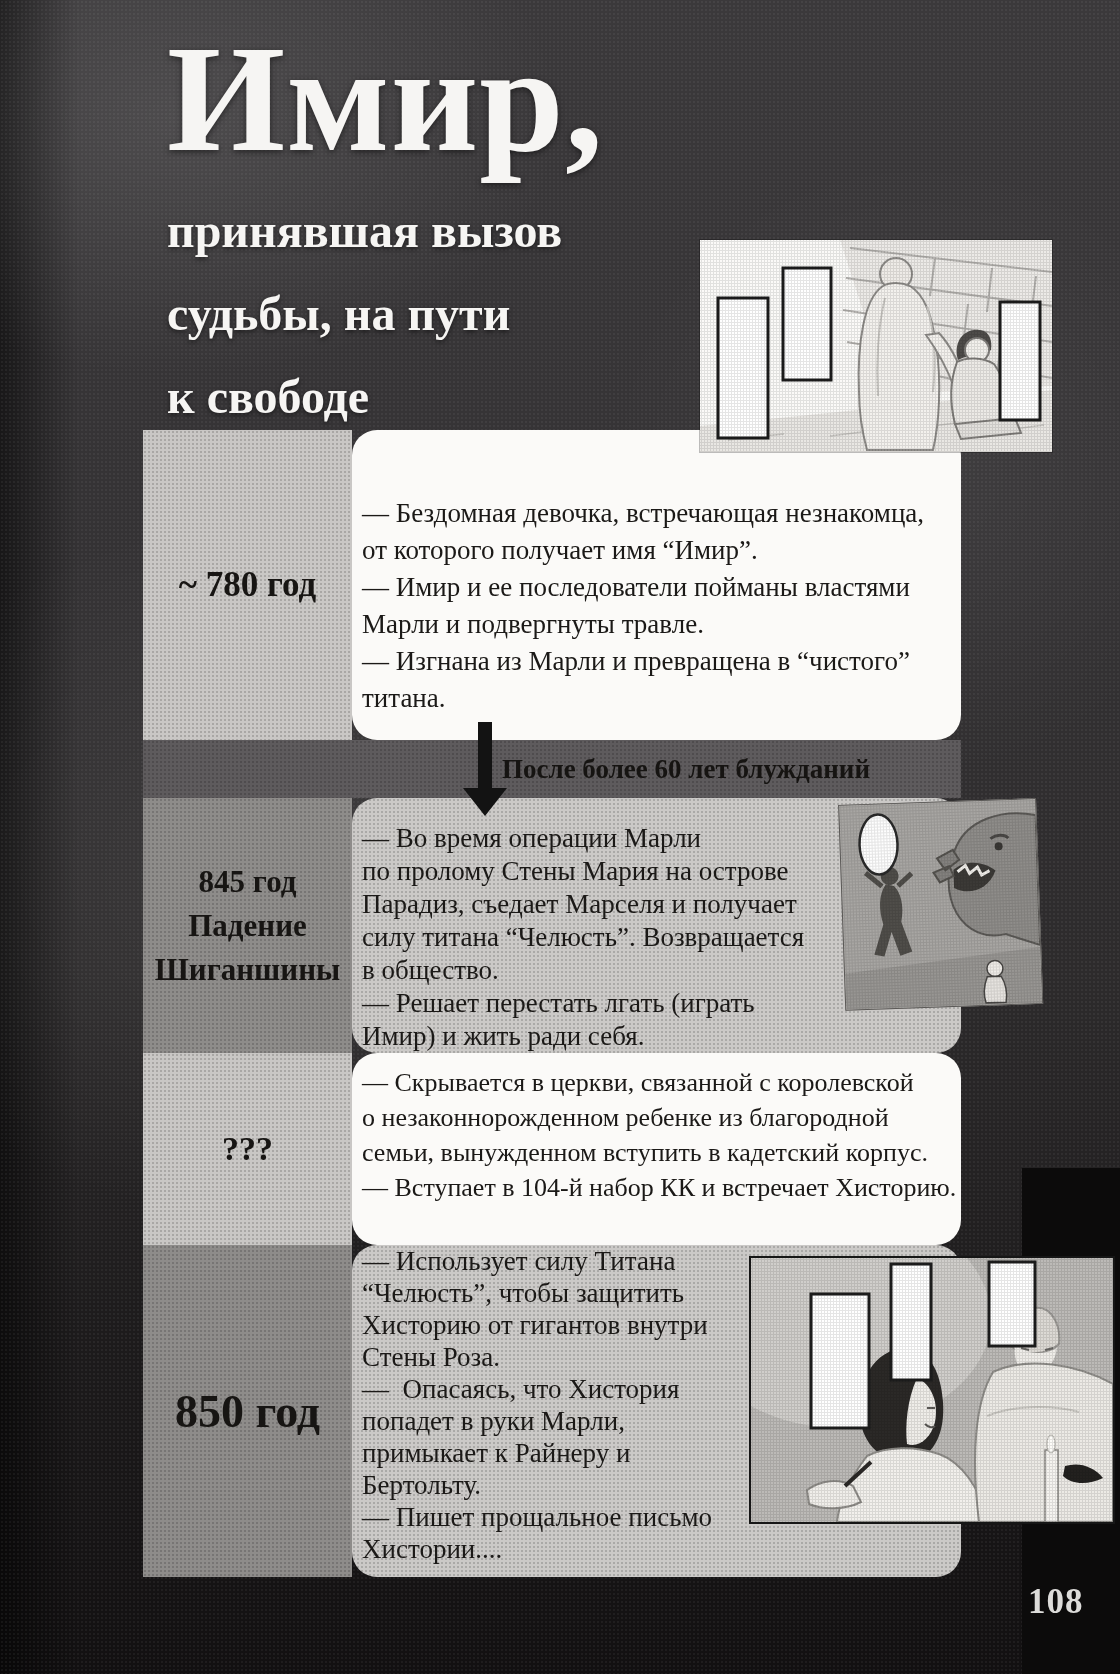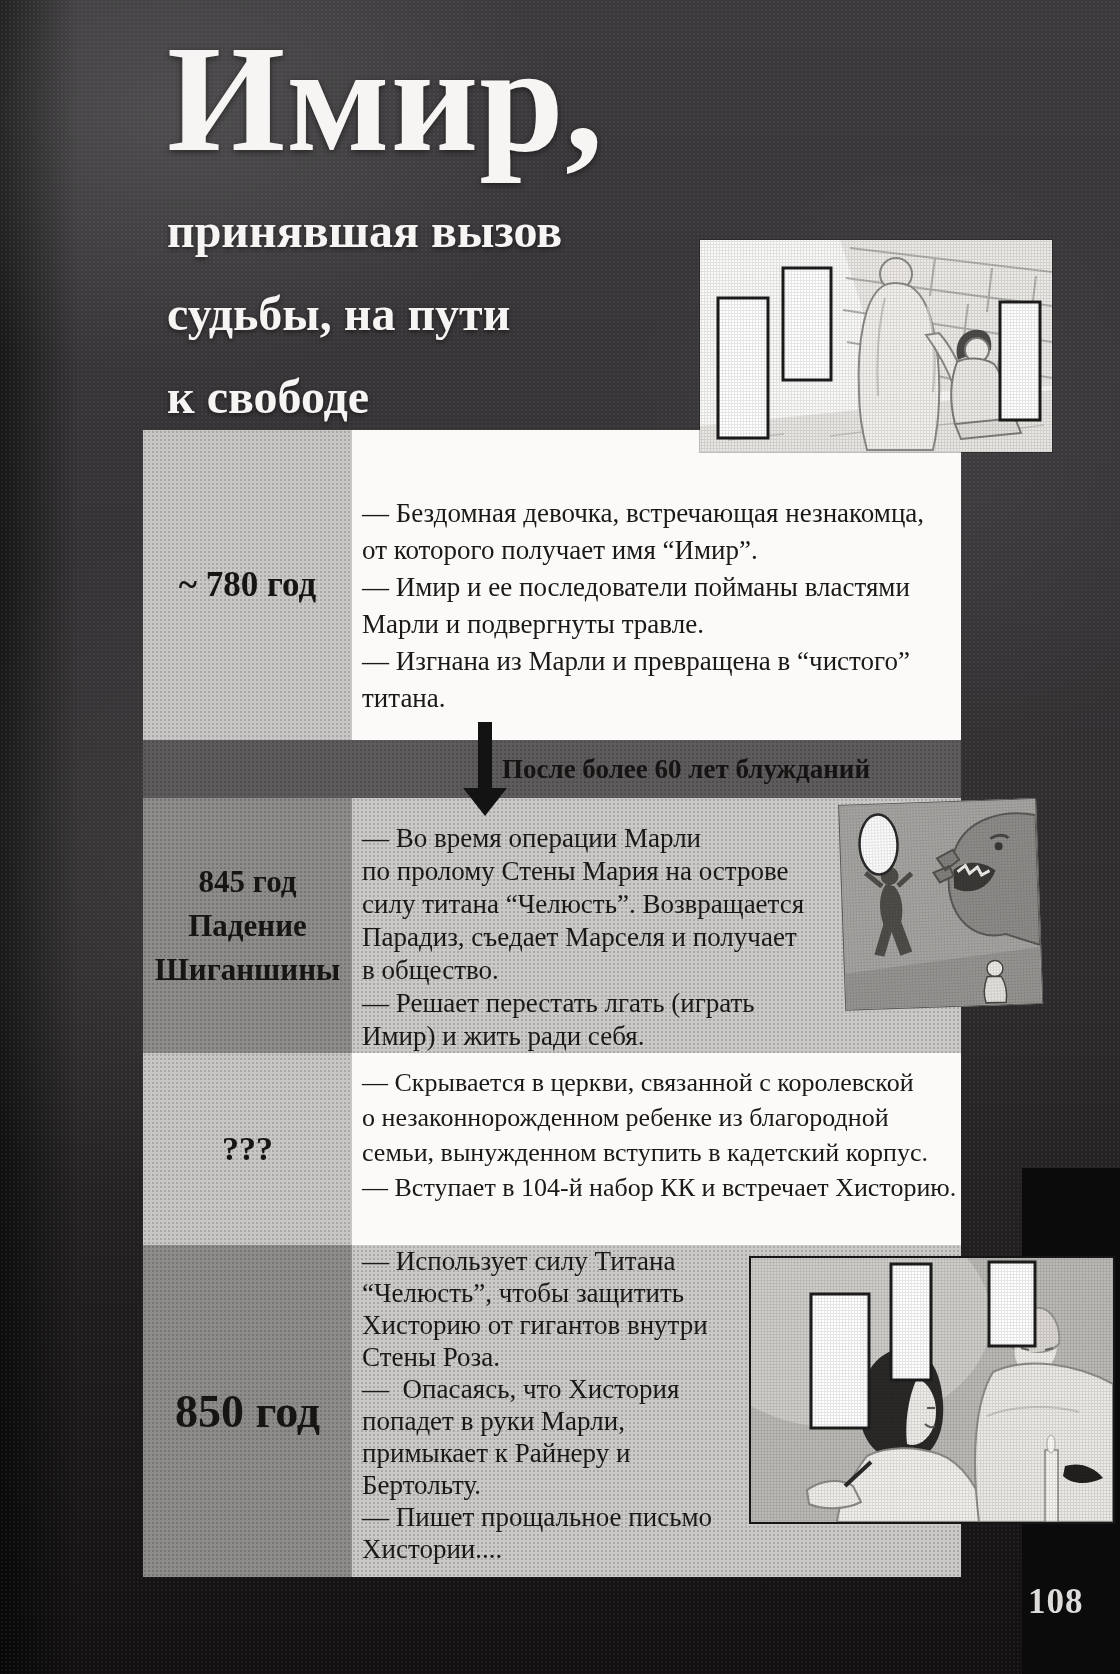--- a/index.html
+++ b/index.html
@@ -29,21 +29,21 @@
   .subtitle div{white-space:pre;}
 
   
   .timeline{position:absolute; left:143px; top:430px; width:818px; z-index:2;}
   .row{display:flex; width:100%;}
   .cell.label{
     width:209px; flex:0 0 209px; display:flex; flex-direction:column;
     align-items:center; justify-content:center;
     color:#171513; font-weight:bold; text-align:center;
   }
-  .cell.content{flex:1 1 auto; color:#1b1917; padding-left:10px; box-sizing:border-box;}
+  .cell.content{flex:1 1 auto; color:#1b1917; padding-left:10px; box-sizing:border-box;border-radius:25px;}
   .line{white-space:pre;}
 
   .dotted{background-image:radial-gradient(rgba(0,0,0,0.16) 1px, transparent 1.4px); background-size:4px 4px;}
 
   .shade-light{background-color:var(--accent-light-cell,#c9c7c5);}
   .shade-dark{background-color:var(--accent-dark-cell,#8e8c8a);}
   .content-white{background-color:#fbfaf8;}
   .content-gray{background-color:var(--content-gray,#cbc9c7);}
 
   .row-780{height:310px;}
@@ -138,22 +138,22 @@
     <section class="row row-845">
       <div class="cell label shade-dark dotted">
           <div class="period-line">845 год</div>
           <div class="period-line">Падение</div>
           <div class="period-line">Шиганшины</div>
         </div>
       <div class="cell content content-gray dotted">
           <div class="event">
             <div class="line">— Во время операции Марли</div>
             <div class="line">по пролому Стены Мария на острове</div>
+            <div class="line">Парадиз, съедает Марселя и получает</div>
             <div class="line">силу титана “Челюсть”. Возвращается</div>
-            <div class="line">Парадиз, съедает Марселя и получает</div>
             <div class="line">в общество.</div>
           </div>
           <div class="event">
             <div class="line">— Решает перестать лгать (играть</div>
             <div class="line">Имир) и жить ради себя.</div>
           </div>
         </div>
     </section>
 
     <section class="row row-unknown">

